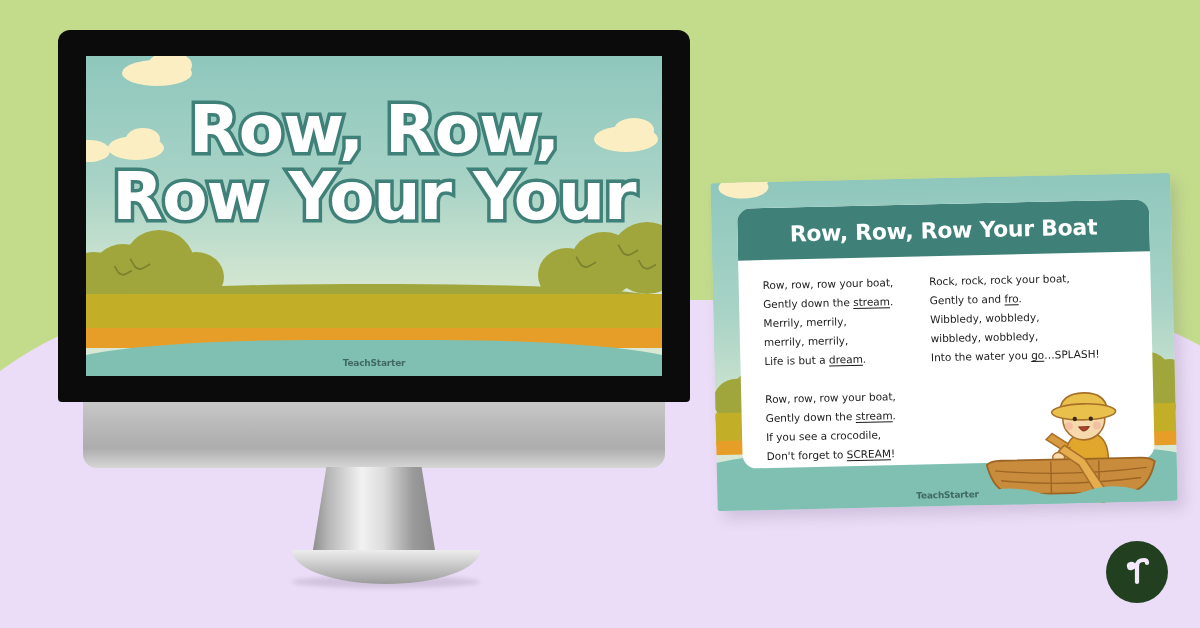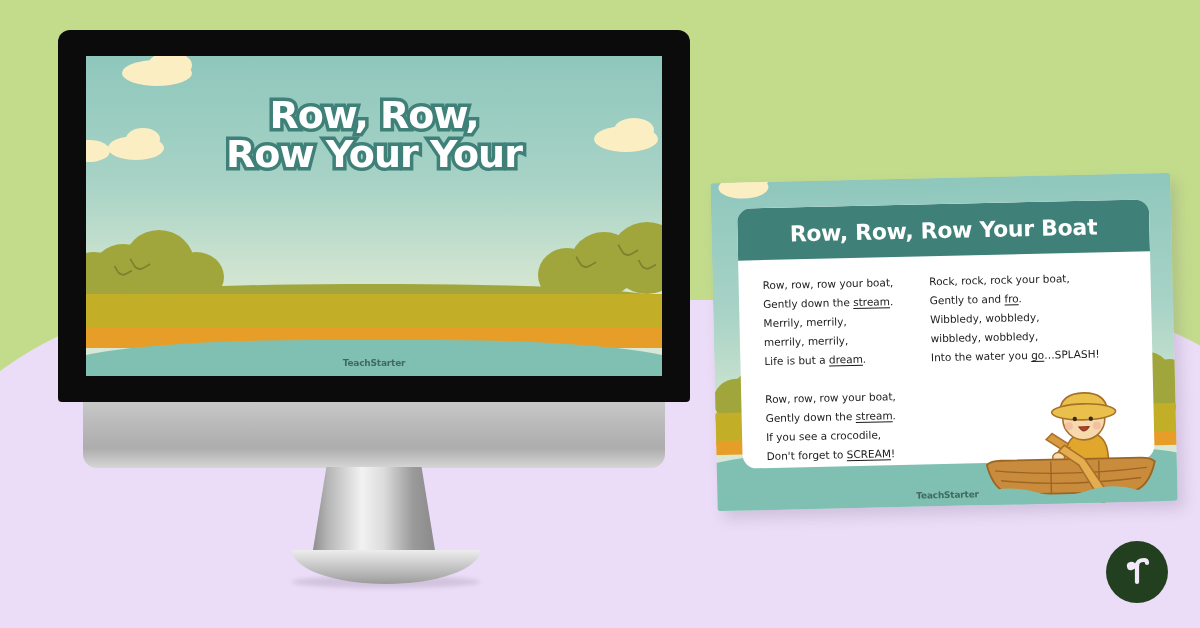--- a/index.html
+++ b/index.html
@@ -82,21 +82,21 @@
     position: absolute; border-left: 2px solid #7d8330; border-bottom: 2px solid #7d8330;
     border-radius: 0 0 0 8px; transform: rotate(-30deg);
   }
 
   
   #slide-title {
     position: absolute; left: 0; right: 0; top: 40px;
     text-align: center;
     font-family: "DejaVu Sans", sans-serif;
     font-weight: bold;
-    font-size: 38px;
+    font-size: 66px;
     line-height: 1.02;
     letter-spacing: -1px;
     color: #ffffff;
     -webkit-text-stroke: 7px #3f8179;
     paint-order: stroke fill;
     text-shadow: 0 3px 0 rgba(63,129,121,.35);
     z-index: 3;
   }
   #slide-title .l2 { display: block; }
 

